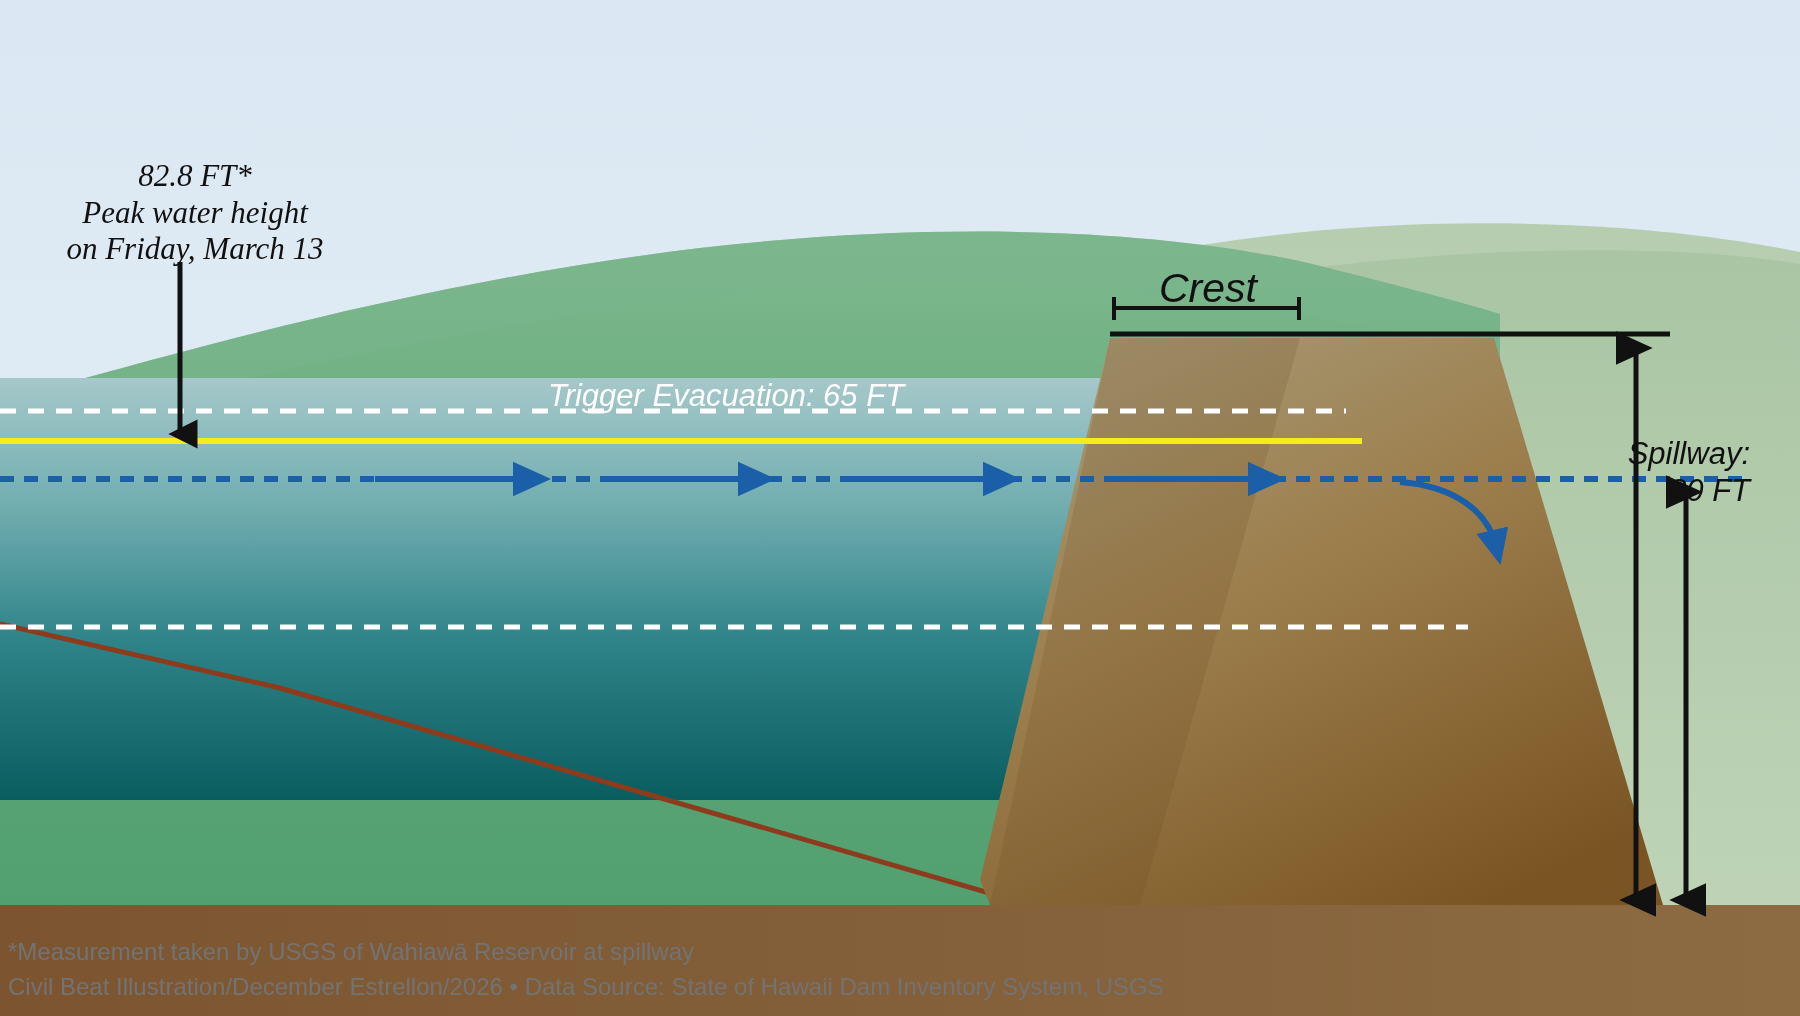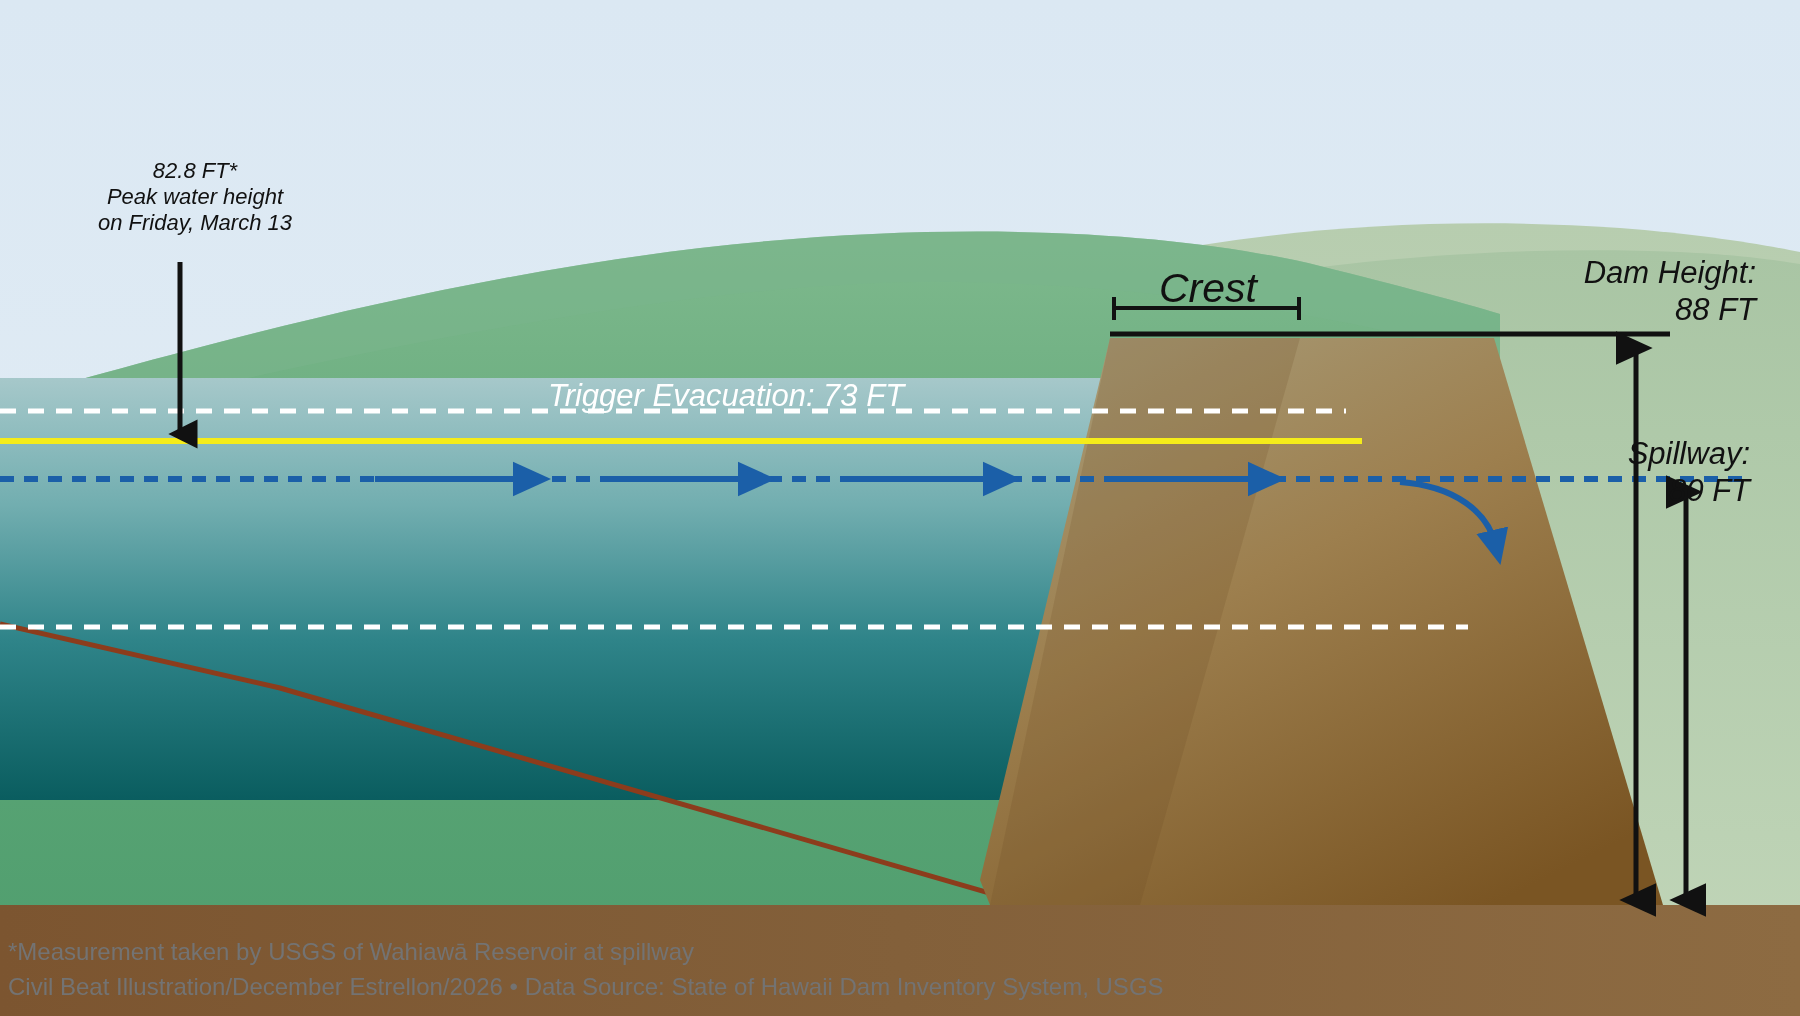--- a/index.html
+++ b/index.html
@@ -2,21 +2,21 @@
 <html><head>
 <meta charset="utf-8">
 <style>
   html,body{margin:0;padding:0;background:#fff;}
   body{font-family:"Liberation Sans",sans-serif;}
   #stage{position:relative;width:1800px;height:1016px;overflow:hidden;background:#dde9f2;}
   #stage svg.layer{position:absolute;left:0;top:0;width:1800px;height:1016px;}
   .lbl{position:absolute;font-style:italic;white-space:pre;line-height:1.18;}
   .lbl-dark{color:#111111;}
   .lbl-white{color:#ffffff;}
-  #peak-label{left:40px;top:158px;width:310px;text-align:center;font-size:22px;}
+  #peak-label{left:40px;top:158px;width:310px;text-align:center;font-size:31px;font-family:Liberation Serif, serif;}
   #crest-label{left:1113px;top:264px;width:190px;text-align:center;font-size:41px;}
   #damheight-label{left:1380px;top:255px;width:376px;text-align:right;font-size:31px;}
   #spillway-label{left:1400px;top:395px;width:350px;text-align:right;font-size:31px;margin-top:41px;}
   #trigger-label{left:548px;top:378px;font-size:31px;}
   #state-label{left:24px;top:592px;font-size:31px;}
   #footer{position:absolute;left:0;bottom:0;width:1800px;padding:14px 8px 12px 8px;
           box-sizing:border-box;color:#737373;font-size:24px;line-height:1.46;}
   #footer div{white-space:pre;}
 </style>
 </head>
@@ -132,27 +132,25 @@
 
     <line x1="1686" y1="492" x2="1686" y2="900" stroke="#111111" stroke-width="5" marker-start="url(#mBlkUp)" marker-end="url(#mBlkDown)"></line>
   </svg>
 
   <div class="lbl lbl-dark" id="peak-label">82.8 FT*
 Peak water height
 on Friday, March 13</div>
 
   <div class="lbl lbl-dark" id="crest-label">Crest</div>
 
-  <div class="lbl lbl-dark" id="damheight-label">Dam Height:
-88 FT</div>
 
   <div class="lbl lbl-dark" id="spillway-label">Spillway:
 80 FT</div>
 
-  <div class="lbl lbl-white" id="trigger-label">Trigger Evacuation: 73 FT</div>
+  <div class="lbl lbl-white" id="trigger-label">Trigger Evacuation: 65 FT</div>
 
 
   <div id="footer">
     <div>*Measurement taken by USGS of Wahiawā Reservoir at spillway</div>
     <div>Civil Beat Illustration/December Estrellon/2026 • Data Source: State of Hawaii Dam Inventory System, USGS</div>
   </div>
 
 </div>
 
 </body></html>

